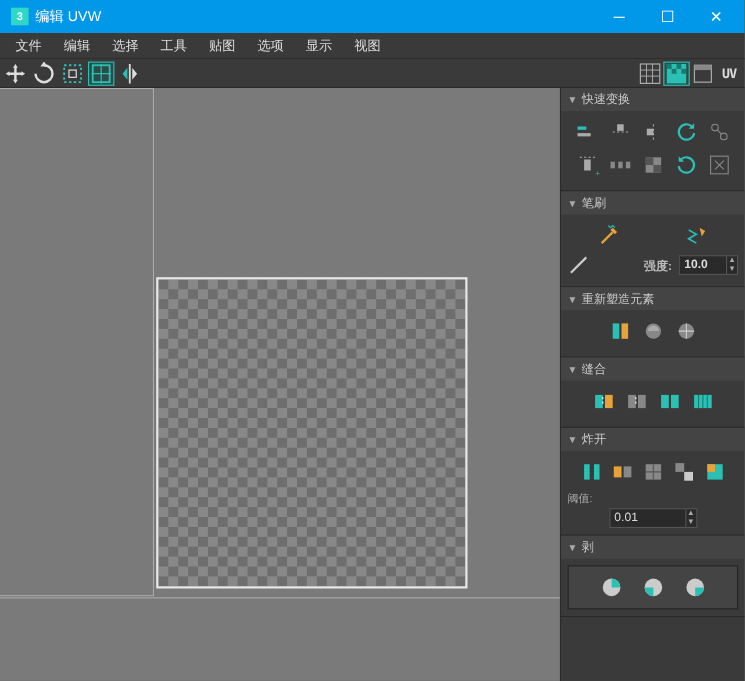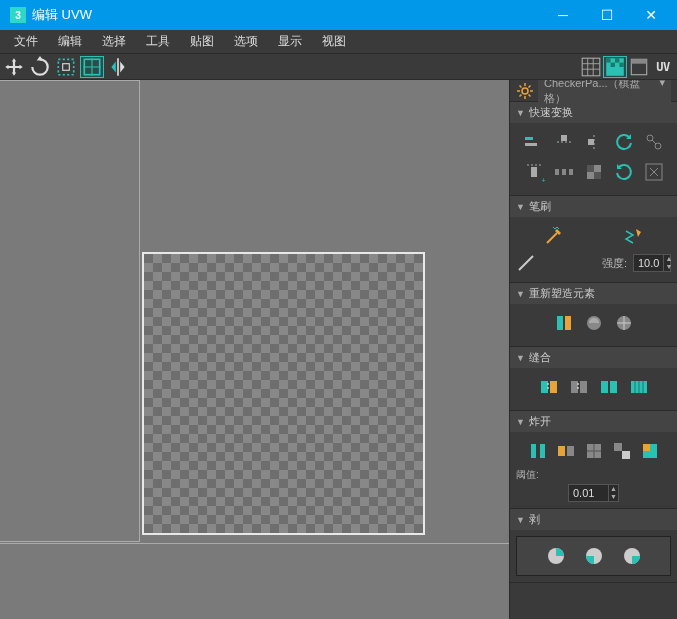--- a/index.html
+++ b/index.html
@@ -35,23 +35,23 @@
 
 .rollup { border-bottom: 1px solid #2a2a2a; }
 .rollup-hdr { background: #444; padding: 3px 6px; display: flex; align-items: center; font-size: 11px; }
 .rollup-hdr .arrow { margin-right: 4px; font-size: 9px; color: #aaa; }
 .rollup-body { padding: 6px 6px; }
 
 .icon-row { display: flex; gap: 4px; margin-bottom: 4px; align-items: center; justify-content: center; }
 .ibtn { width: 26px; height: 26px; display: flex; align-items: center; justify-content: center; position: relative; }
 .ibtn svg { width: 22px; height: 22px; }
 
-.param-row { display: flex; align-items: center; gap: 6px; margin: 3px 0; }
+.param-row { display: flex; align-items: center; gap: 6px; margin: 3px 0; font-weight: bold; }
 .param-row .lbl { flex: 1; text-align: right; color: #bbb; font-size: 11px; }
-.spinner { display: flex; align-items: center; background: #2a2a2a; border: 1px solid #555; width: 38px; height: 18px; }
+.spinner { display: flex; align-items: center; background: #2a2a2a; border: 1px solid #555; width: 54px; height: 18px; }
 .spinner .val { flex: 1; color: #ddd; font-size: 11px; padding: 0 4px; }
 .spinner .arrows { display: flex; flex-direction: column; }
 .spinner .arrows span { width: 10px; height: 8px; font-size: 7px; line-height: 7px; text-align: center; color: #aaa; border-left: 1px solid #555; }
 
 .big-btn { background: #444; border: 1px solid #222; padding: 6px; display: flex; justify-content: center; gap: 12px; }
 
 
 .uv-text { font-family: monospace; font-size: 12px; color: #ddd; font-weight: bold; letter-spacing: -0.5px; }
 .sel-sub { font-size: 7px; color: #2ac0b4; position: absolute; bottom: 1px; right: 1px; }
 </style>
@@ -143,30 +143,20 @@
 <div class="content">
   <div class="viewport-col">
     <div class="viewport-main">
       <div class="viewport-left"></div>
       <div class="canvas-area"></div>
       <div class="viewport-bottom"></div>
     </div>
   </div>
 
   <div class="sidepanel">
-    <div class="dropdown-row">
-      <div class="gear"><svg viewBox="0 0 18 18">
-            <circle cx="9" cy="9" r="3" fill="none" stroke="#e8a23a" stroke-width="1.5"></circle>
-            <path d="M9 1v3M9 14v3M1 9h3M14 9h3M3.5 3.5l2 2M12.5 12.5l2 2M14.5 3.5l-2 2M5.5 12.5l-2 2" stroke="#e8a23a" stroke-width="1.5"></path>
-          </svg></div>
-      <div class="dd">
-          <span>CheckerPa...（棋盘格）</span>
-          <span>▾</span>
-        </div>
-    </div>
 
     <div class="rollup">
       <div class="rollup-hdr">
           <span class="arrow">▼</span>
           <span>快速变换</span>
         </div>
       <div class="rollup-body">
         <div class="icon-row">
           <div class="ibtn">
               <svg viewBox="0 0 22 22">
@@ -377,21 +367,21 @@
           <div class="ibtn">
               <svg viewBox="0 0 22 22">
                 <rect x="4" y="4" width="14" height="14" fill="#2ac0b4"></rect>
                 <rect x="4" y="4" width="7" height="7" fill="#e8a23a"></rect>
               </svg>
             </div>
         </div>
         <div style="display:flex;gap:8px;align-items:flex-start;margin-top:4px">
           <div style="flex:1">
             <div style="font-size:10px;color:#aaa;margin-bottom:2px;">阈值:</div>
-            <div class="spinner" style="width:51px;margin:0 auto">
+            <div class="spinner" style="width:80px;margin:0 auto">
                 <span class="val">0.01</span>
                 <div class="arrows">
                   <span>▲</span>
                   <span>▼</span>
                 </div>
               </div>
           </div>
         </div>
       </div>
     </div>

